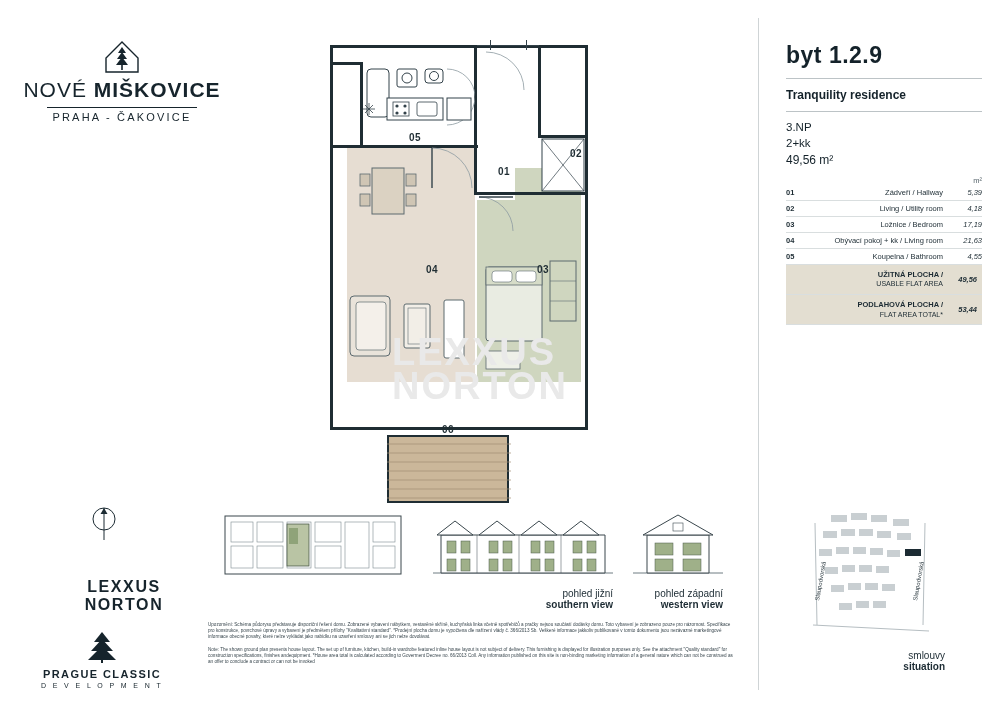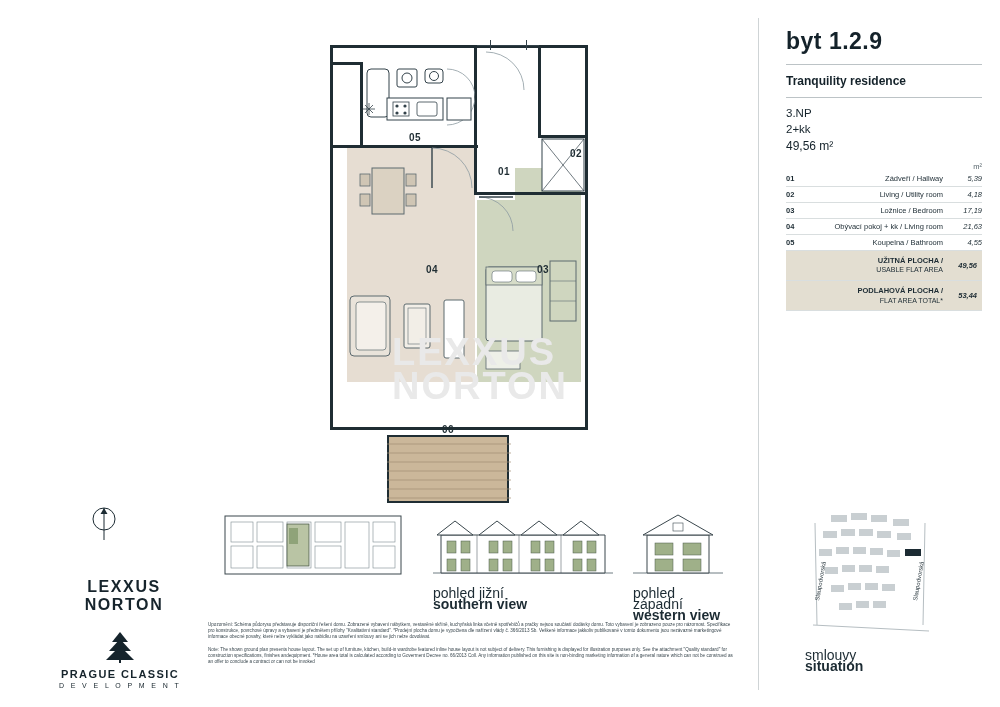--- a/index.html
+++ b/index.html
@@ -21,21 +21,21 @@
   .logo .tree{display:block;margin:0 auto 4px auto;}
   .logo .l1{font-size:21px;letter-spacing:1px;color:#16242c;font-weight:400;}
   .logo .l1 b{font-weight:700;}
   .logo .l2{font-size:11px;letter-spacing:2.2px;color:#16242c;margin-top:3px;}
   .logo .rule{width:150px;height:1px;background:#16242c;margin:5px auto 0 auto;}
 
   
   .lexxus{position:absolute;left:44px;top:578px;width:160px;text-align:center;}
   .lexxus .t1{font-size:16px;letter-spacing:1.6px;color:#16242c;font-weight:700;}
   .lexxus .t2{font-size:16px;letter-spacing:1.6px;color:#16242c;font-weight:700;}
-  .pcd{position:absolute;left:30px;top:630px;width:180px;text-align:center;}
+  .pcd{position:absolute;left:12px;top:630px;width:180px;text-align:center;}
   .pcd .t1{font-size:11px;letter-spacing:1.4px;color:#16242c;font-weight:700;margin-top:4px;}
   .pcd .t2{font-size:7px;letter-spacing:2.4px;color:#16242c;margin-top:2px;}
 
   
   .compass{position:absolute;left:84px;top:503px;width:40px;height:40px;}
 
   
   .plan{position:absolute;left:330px;top:40px;width:266px;height:430px;}
   .plan .outer{
     position:absolute;left:0;top:5px;width:258px;height:385px;
@@ -49,21 +49,21 @@
   
   .fill-living{background:#e6ddd2;}
   .fill-bed{background:#cfd6bf;}
   .fill-hall{background:#ffffff;}
   .fill-bath{background:#ffffff;}
   .fill-balcony{background:#cbb79a;}
 
   .wm{position:absolute;left:62px;top:295px;font-size:38px;font-weight:700;color:#e9e9e9;letter-spacing:2px;line-height:34px;}
 
   
-  .rp{position:absolute;left:786px;top:28px;width:196px;}
+  .rp{position:absolute;left:786px;top:42px;width:196px;}
   .rp .title{font-size:23px;font-weight:700;letter-spacing:.5px;color:#14222a;}
   .rp .hr{height:1px;background:#bcc3c6;margin:9px 0 9px 0;}
   .rp .sub{font-size:12px;font-weight:700;color:#14222a;}
   .rp .meta{font-size:11.5px;color:#14222a;margin-top:9px;}
   .rp .meta div{margin-bottom:4px;}
   .rp .area{font-size:12px;}
   .unit{text-align:right;font-size:7.5px;color:#56646b;margin-top:9px;}
 
   table.rooms{width:196px;border-collapse:collapse;font-size:7.5px;color:#1c2b33;}
   table.rooms td{padding:3px 0;border-bottom:1px solid #d9dedf;vertical-align:middle;}
@@ -72,21 +72,21 @@
   td.val{text-align:right;width:34px;font-style:italic;}
   tr.sum td{background:#e3ded1;border-bottom:1px solid #d9dedf;padding:5px 0;}
   tr.sum td.nm{padding-left:6px;font-weight:700;line-height:1.25;}
   tr.sum td.val{font-weight:700;padding-right:5px;}
   tr.sum td.num{padding-left:0;}
   .cz{font-weight:700;}
   .en{font-weight:400;font-size:7px;}
 
   
   .thumb-site{position:absolute;left:223px;top:508px;width:180px;height:75px;}
-  .cap{position:absolute;text-align:left;font-size:14px;color:#1c2b33;line-height:11px;}
+  .cap{position:absolute;text-align:right;font-size:10px;color:#1c2b33;line-height:11px;}
   .cap b{font-weight:700;}
 
   .elev-s{position:absolute;left:433px;top:505px;width:180px;height:78px;}
   .elev-w{position:absolute;left:633px;top:505px;width:90px;height:78px;}
 
   .situation{position:absolute;left:805px;top:505px;width:140px;height:140px;}
 
   
   .legal{position:absolute;left:208px;top:622px;width:530px;font-size:4.6px;line-height:6.2px;color:#39474e;}
   .legal p{margin:0 0 6px 0;}
@@ -94,20 +94,32 @@
 
   svg{display:block;}
 </style>
 </head>
 <body>
 
 <div class="page">
 
   <div class="vdiv"></div>
 
+  <div class="logo">
+    <svg class="tree" width="44" height="34" viewBox="0 0 44 34">
+      <path d="M22 2 L38 18 L38 32 L6 32 L6 18 Z" fill="none" stroke="#16242c" stroke-width="1.4"></path>
+      <path d="M22 7 L26 13 L18 13 Z" fill="#16242c"></path>
+      <path d="M22 12 L27 19 L17 19 Z" fill="#16242c"></path>
+      <path d="M22 17 L28 25 L16 25 Z" fill="#16242c"></path>
+      <rect x="21.2" y="25" width="1.6" height="5" fill="#16242c"></rect>
+    </svg>
+    <div class="l1"><span>NOVÉ </span><b>MIŠKOVICE</b></div>
+    <div class="rule"></div>
+    <div class="l2">PRAHA - ČAKOVICE</div>
+  </div>
 
   <div class="plan">
 
     <div class="outer"></div>
 
     <div class="rm fill-living" style="left:17px;top:106px;width:128px;height:236px;"></div>
 
     <div class="rm fill-bath" style="left:40px;top:26px;width:104px;height:78px;"></div>
 
     <div class="rm fill-hall" style="left:147px;top:12px;width:62px;height:140px;"></div>

